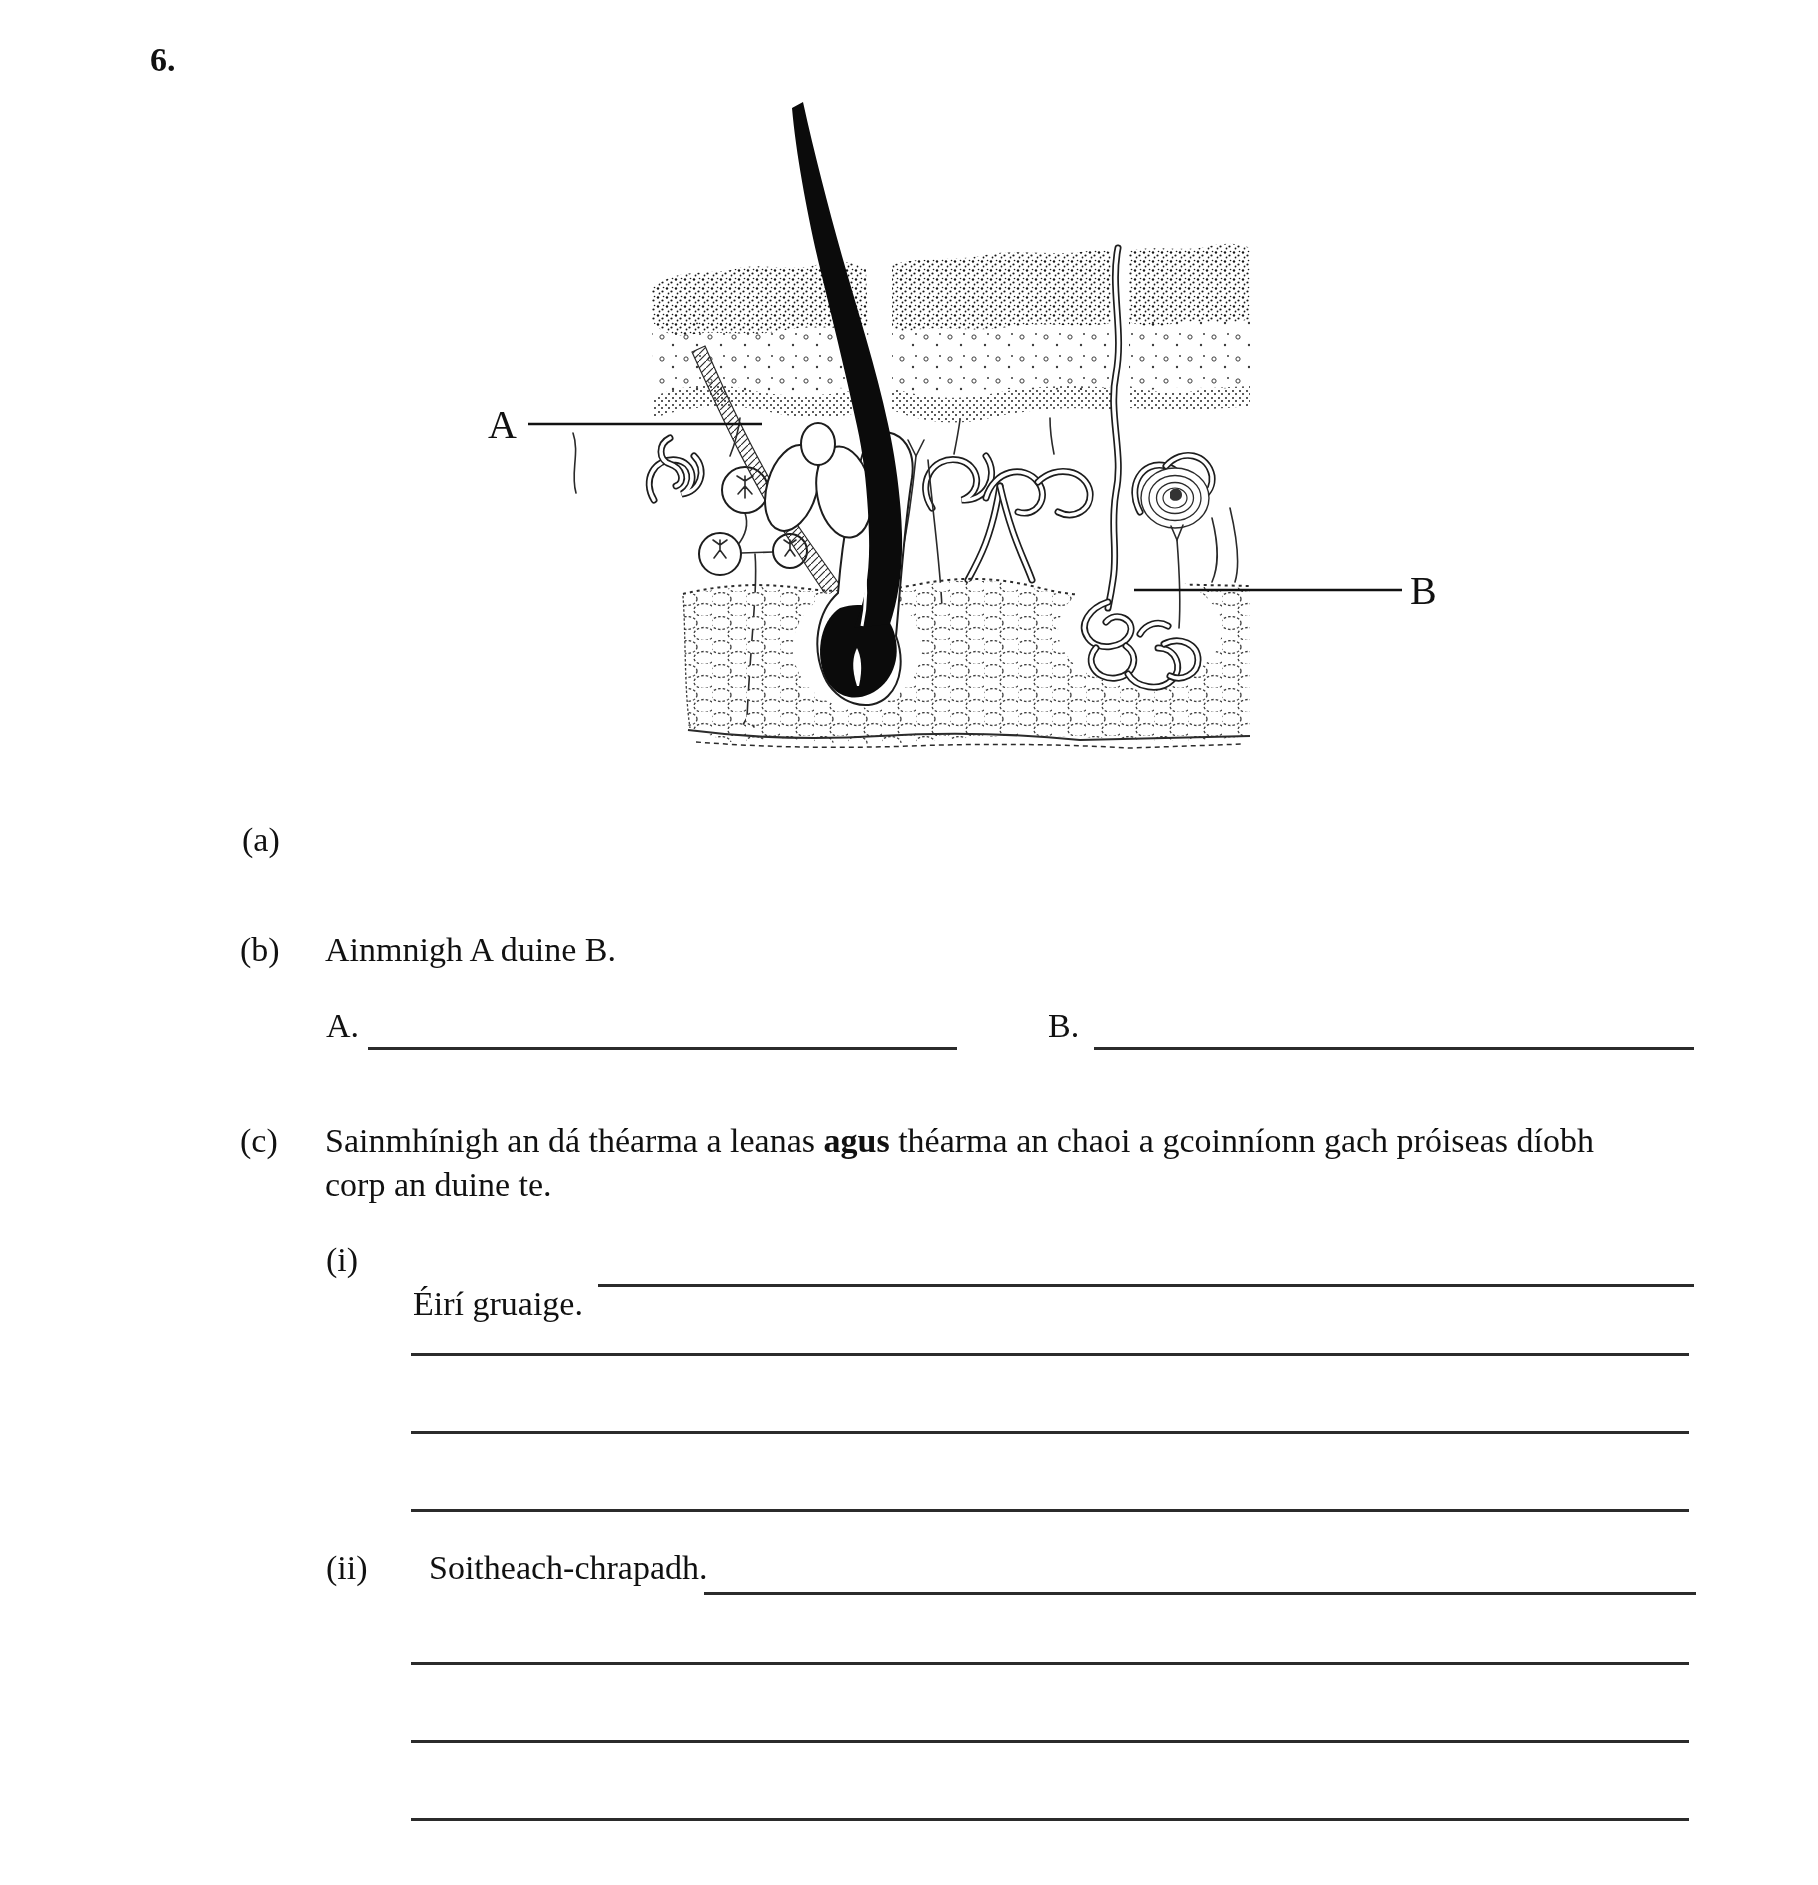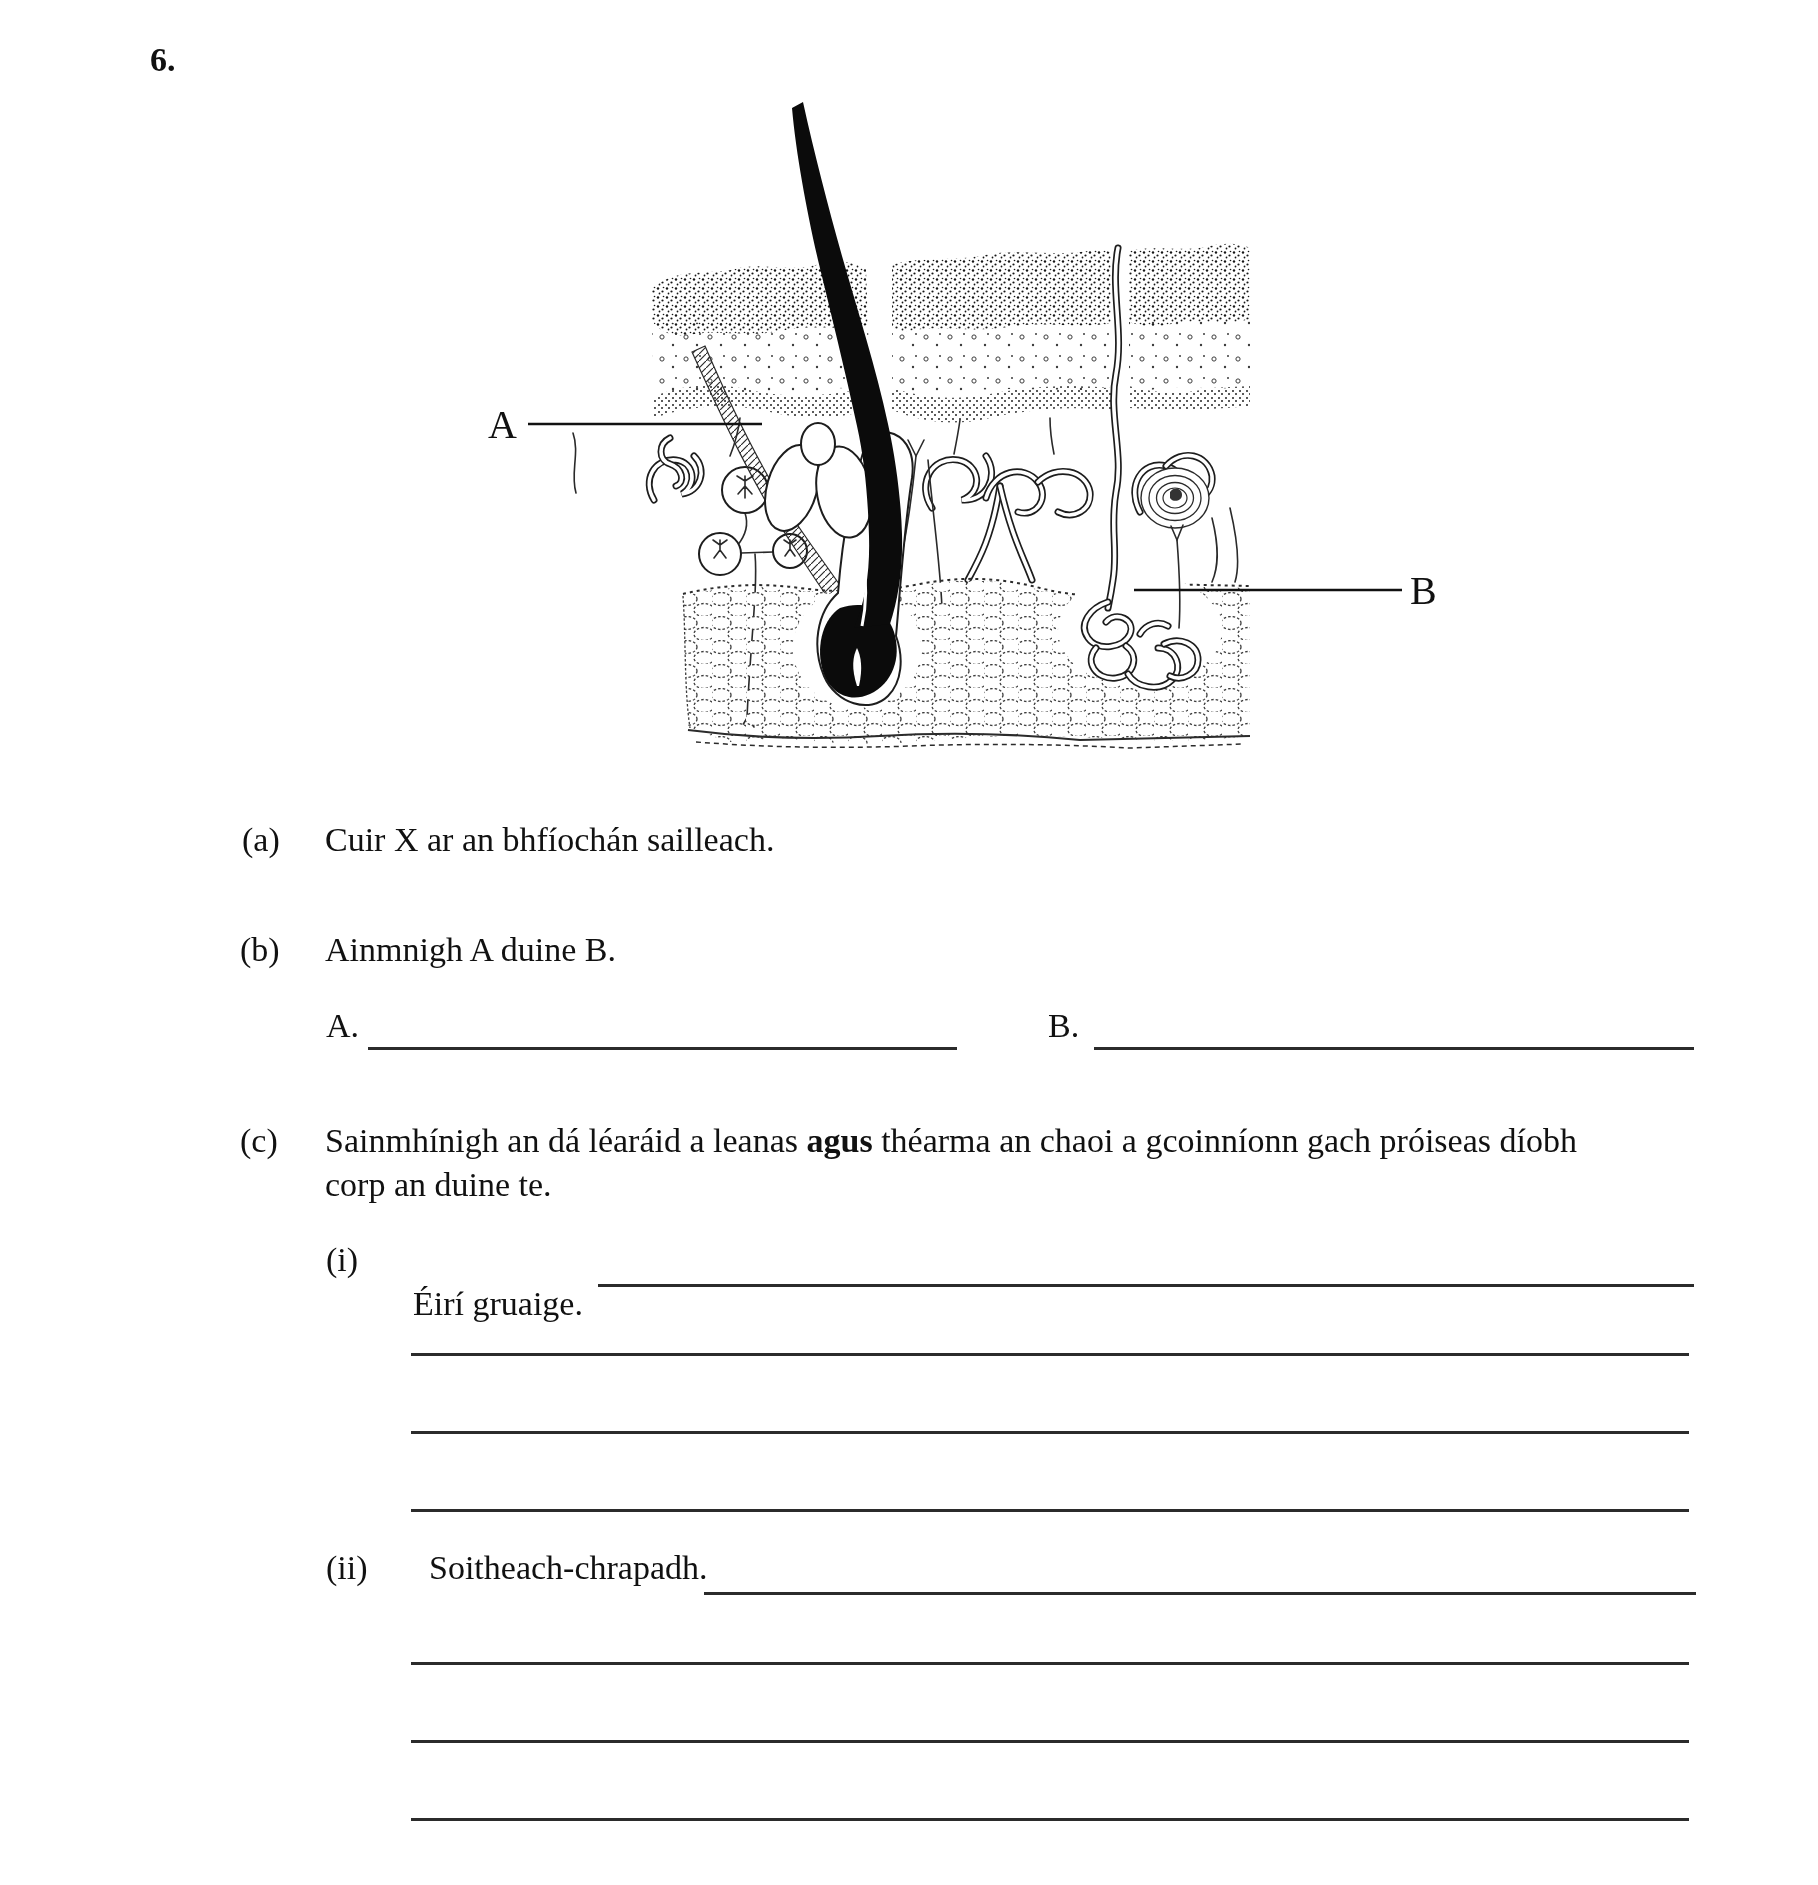--- a/index.html
+++ b/index.html
@@ -159,32 +159,31 @@
       <path class="tubeW" stroke-width="4.8" d="M700,546 C706,536 718,532 728,538"></path>
     </g>
 
     <line x1="88" y1="336" x2="322" y2="336" stroke="#111" stroke-width="2.6"></line>
     <text x="48" y="350" font-size="40">A</text>
     <line x1="694" y1="502" x2="962" y2="502" stroke="#111" stroke-width="2.6"></line>
     <text x="970" y="516" font-size="40">B</text>
   </svg>
 
   <div class="t" style="left:242px;top:820px">(a)</div>
-  <div class="t" style="left:325px;top:820px">Cuir X ar an bhfíochán sailleach.</div>
 
   <div class="t" style="left:240px;top:930px">(b)</div>
   <div class="t" style="left:325px;top:930px">Ainmnigh A duine B.</div>
 
   <div class="t" style="left:326px;top:1006px">A.</div>
   <div class="blank" style="left:368px;top:1047px;width:589px"></div>
   <div class="t" style="left:1048px;top:1006px">B.</div>
   <div class="blank" style="left:1094px;top:1047px;width:600px"></div>
 
   <div class="t" style="left:240px;top:1121px">(c)</div>
-  <div class="t" style="left:325px;top:1121px"><span>Sainmhínigh an dá léaráid a leanas </span><span class="bold">agus</span><span> théarma an chaoi a gcoinníonn gach próiseas díobh</span></div>
+  <div class="t" style="left:325px;top:1121px"><span>Sainmhínigh an dá théarma a leanas </span><span class="bold">agus</span><span> théarma an chaoi a gcoinníonn gach próiseas díobh</span></div>
   <div class="t" style="left:325px;top:1165px">corp an duine te.</div>
 
   <div class="t" style="left:326px;top:1240px">(i)</div>
   <div class="t" style="left:413px;top:1284px">Éirí gruaige.</div>
   <div class="blank" style="left:598px;top:1284px;width:1096px"></div>
   <div class="blank" style="left:411px;top:1353px;width:1278px"></div>
   <div class="blank" style="left:411px;top:1431px;width:1278px"></div>
   <div class="blank" style="left:411px;top:1509px;width:1278px"></div>
 
   <div class="t" style="left:326px;top:1548px">(ii)</div>

